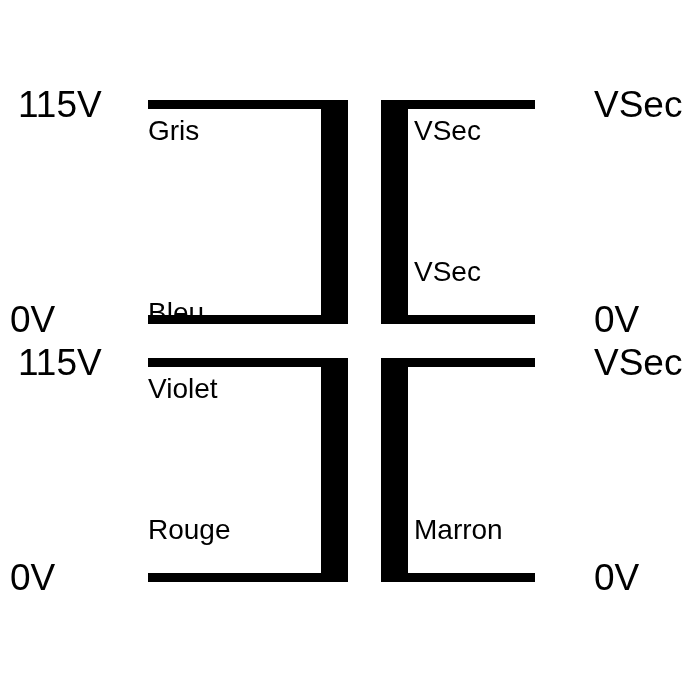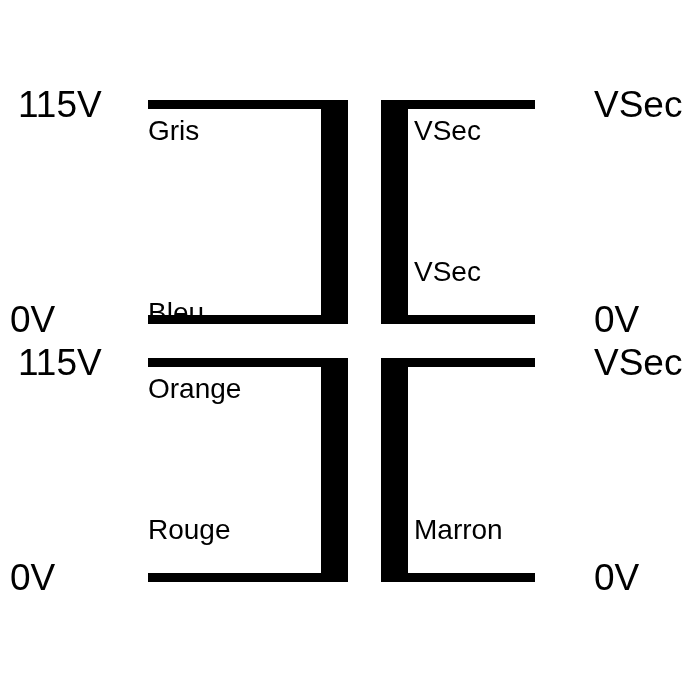--- a/index.html
+++ b/index.html
@@ -78,21 +78,21 @@
   <div class="wire-label" style="left:414px; top:117px;">VSec</div>
   <div class="wire-label" style="left:414px; top:258px;">VSec</div>
 
   <div class="hline" style="left:148px; top:358px; width:200px;"></div>
   <div class="vbar" style="left:321px; top:358px; height:224px;"></div>
   <div class="hline" style="left:148px; top:573px; width:200px;"></div>
 
   <div class="rail-label left" style="left:18px; top:344px;">115V</div>
   <div class="rail-label left" style="left:10px; top:559px;">0V</div>
 
-  <div class="wire-label" style="left:148px; top:375px;">Orange</div>
+  <div class="wire-label" style="left:148px; top:375px;">Violet</div>
   <div class="wire-label" style="left:148px; top:516px;">Rouge</div>
 
   <div class="hline" style="left:381px; top:358px; width:154px;"></div>
   <div class="vbar" style="left:381px; top:358px; height:224px;"></div>
   <div class="hline" style="left:381px; top:573px; width:154px;"></div>
 
   <div class="rail-label right" style="left:594px; top:344px;">VSec</div>
   <div class="rail-label right" style="left:594px; top:559px;">0V</div>
 
   <div class="wire-label" style="left:414px; top:516px;">Marron</div>

